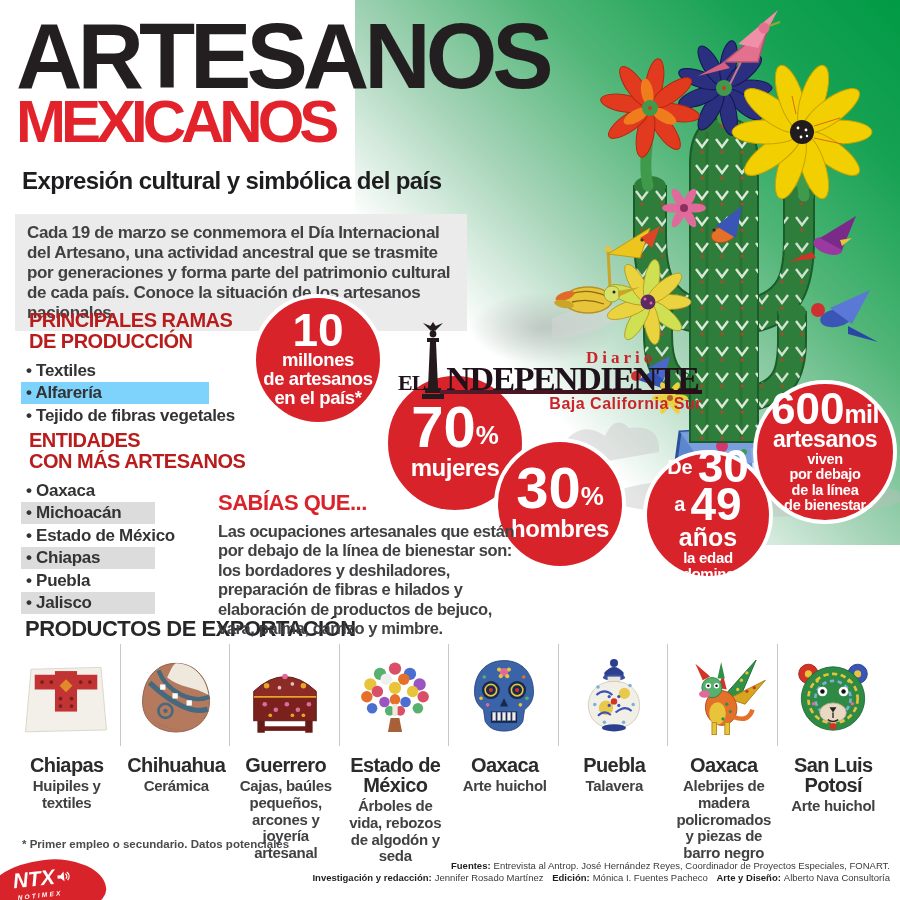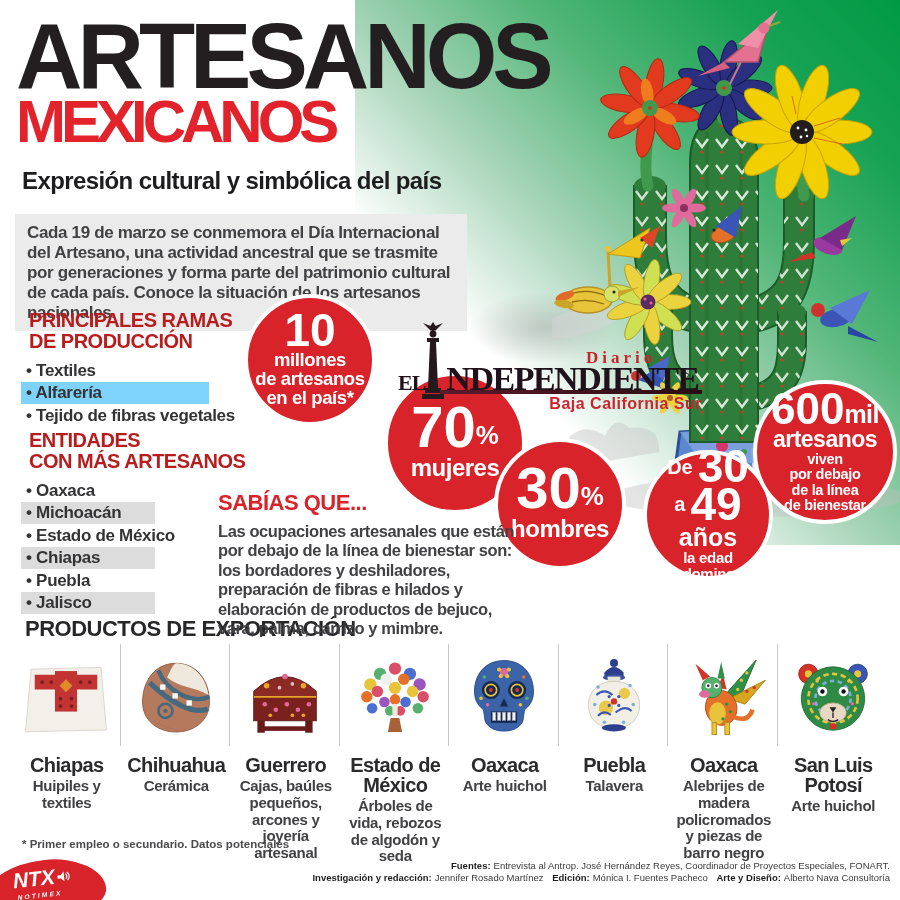--- a/index.html
+++ b/index.html
@@ -29,21 +29,21 @@
   .ramas li.shade{width:178px;background:#7dd3fc;}
   .entidades li.shade{width:124px;background:#dcdcdc;}
   
   .sabias{position:absolute;left:218px;top:490px;width:300px;z-index:4;}
   .sabias h3{margin:0;color:#d9232b;font-size:22px;letter-spacing:-.5px;font-weight:bold;}
   .sabias p{margin:6px 0 0;font-size:16.5px;font-weight:bold;letter-spacing:-.4px;line-height:1.18;color:#414144;}
   
   .stat{position:absolute;border-radius:50%;background:#d9232b;border:4px solid #fff;color:#fff;
       display:flex;flex-direction:column;align-items:center;justify-content:center;text-align:center;
       box-sizing:border-box;z-index:3;font-weight:bold;}
-  .c1{left:244px;top:294px;width:132px;height:132px;}
+  .c1{left:252px;top:294px;width:132px;height:132px;}
   .c2{left:384px;top:372px;width:142px;height:142px;}
   .c3{left:494px;top:438px;width:132px;height:132px;}
   .c4{left:643px;top:450px;width:130px;height:130px;}
   .c5{left:753px;top:380px;width:144px;height:144px;}
   .c1 .big{font-size:46px;line-height:.82;}
   .c1 .s{font-size:18.5px;line-height:1.04;letter-spacing:-.4px;}
   .pct-row{display:flex;align-items:flex-end;line-height:.8;}
   .pct-row .big{font-size:58px;}
   .pct-row .sym{font-size:26px;padding-bottom:4px;}
   .pct-lbl{font-size:24px;letter-spacing:-.5px;margin-top:4px;}

